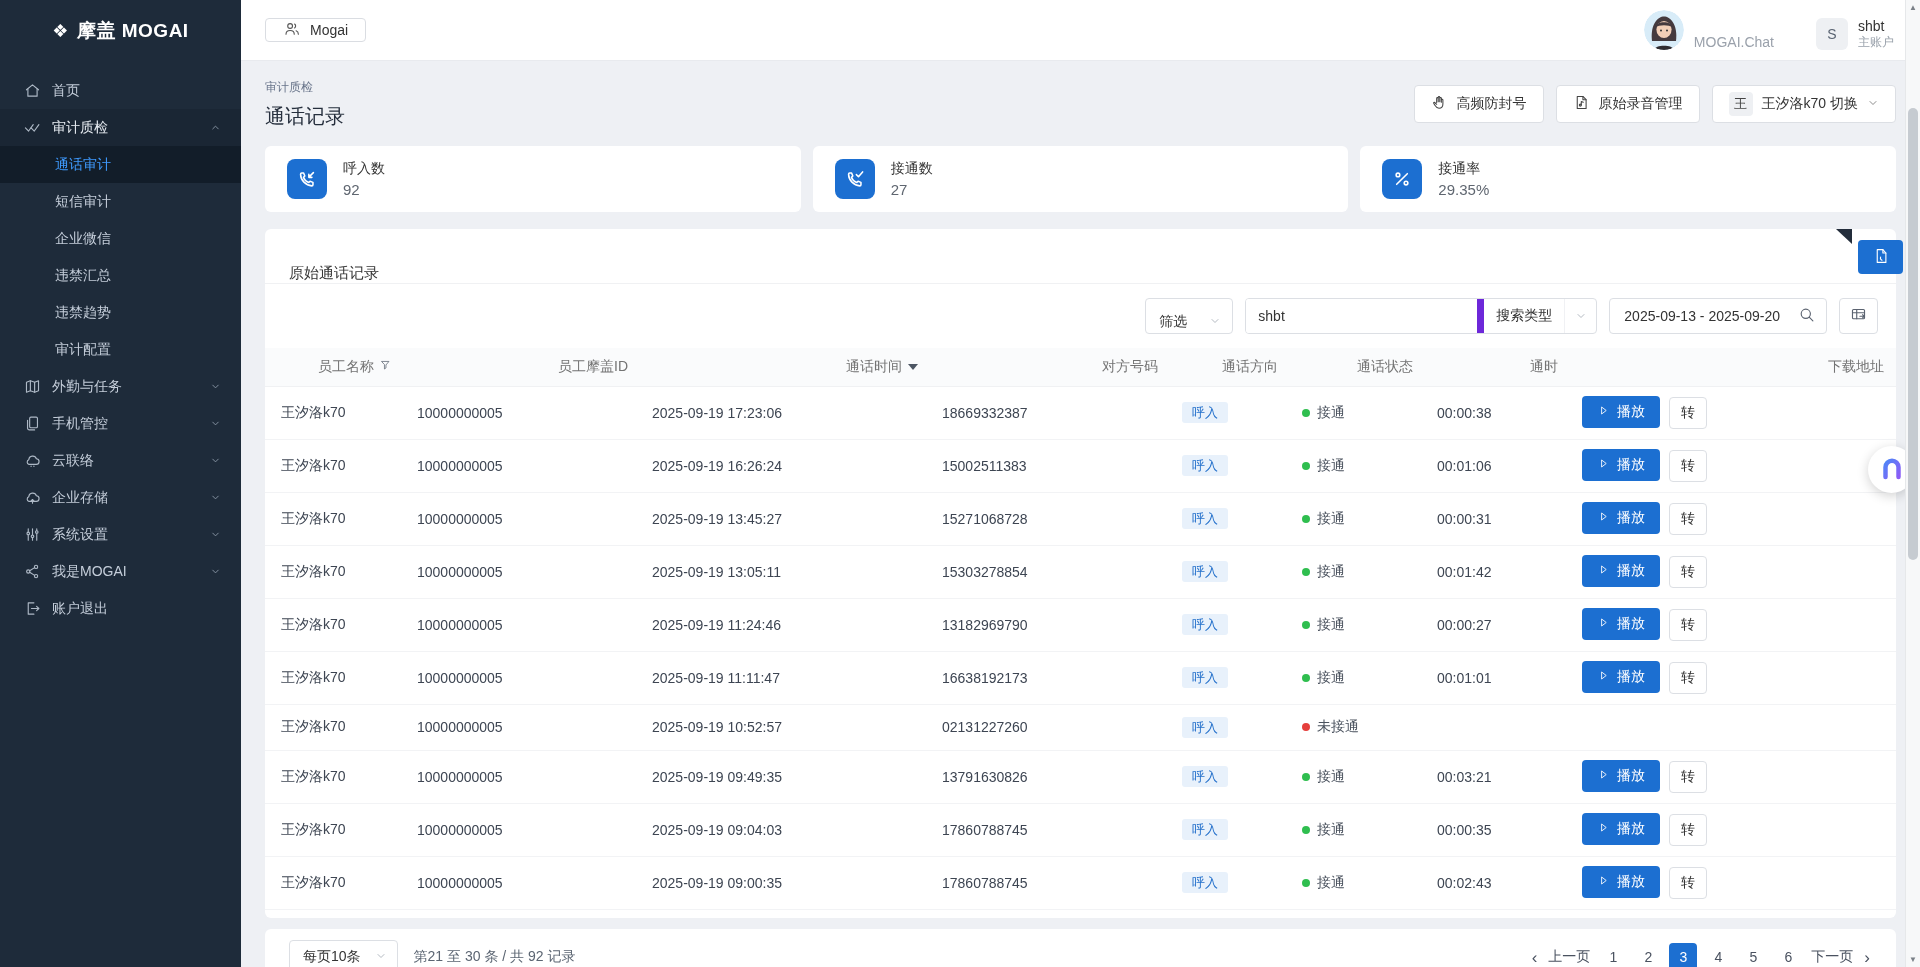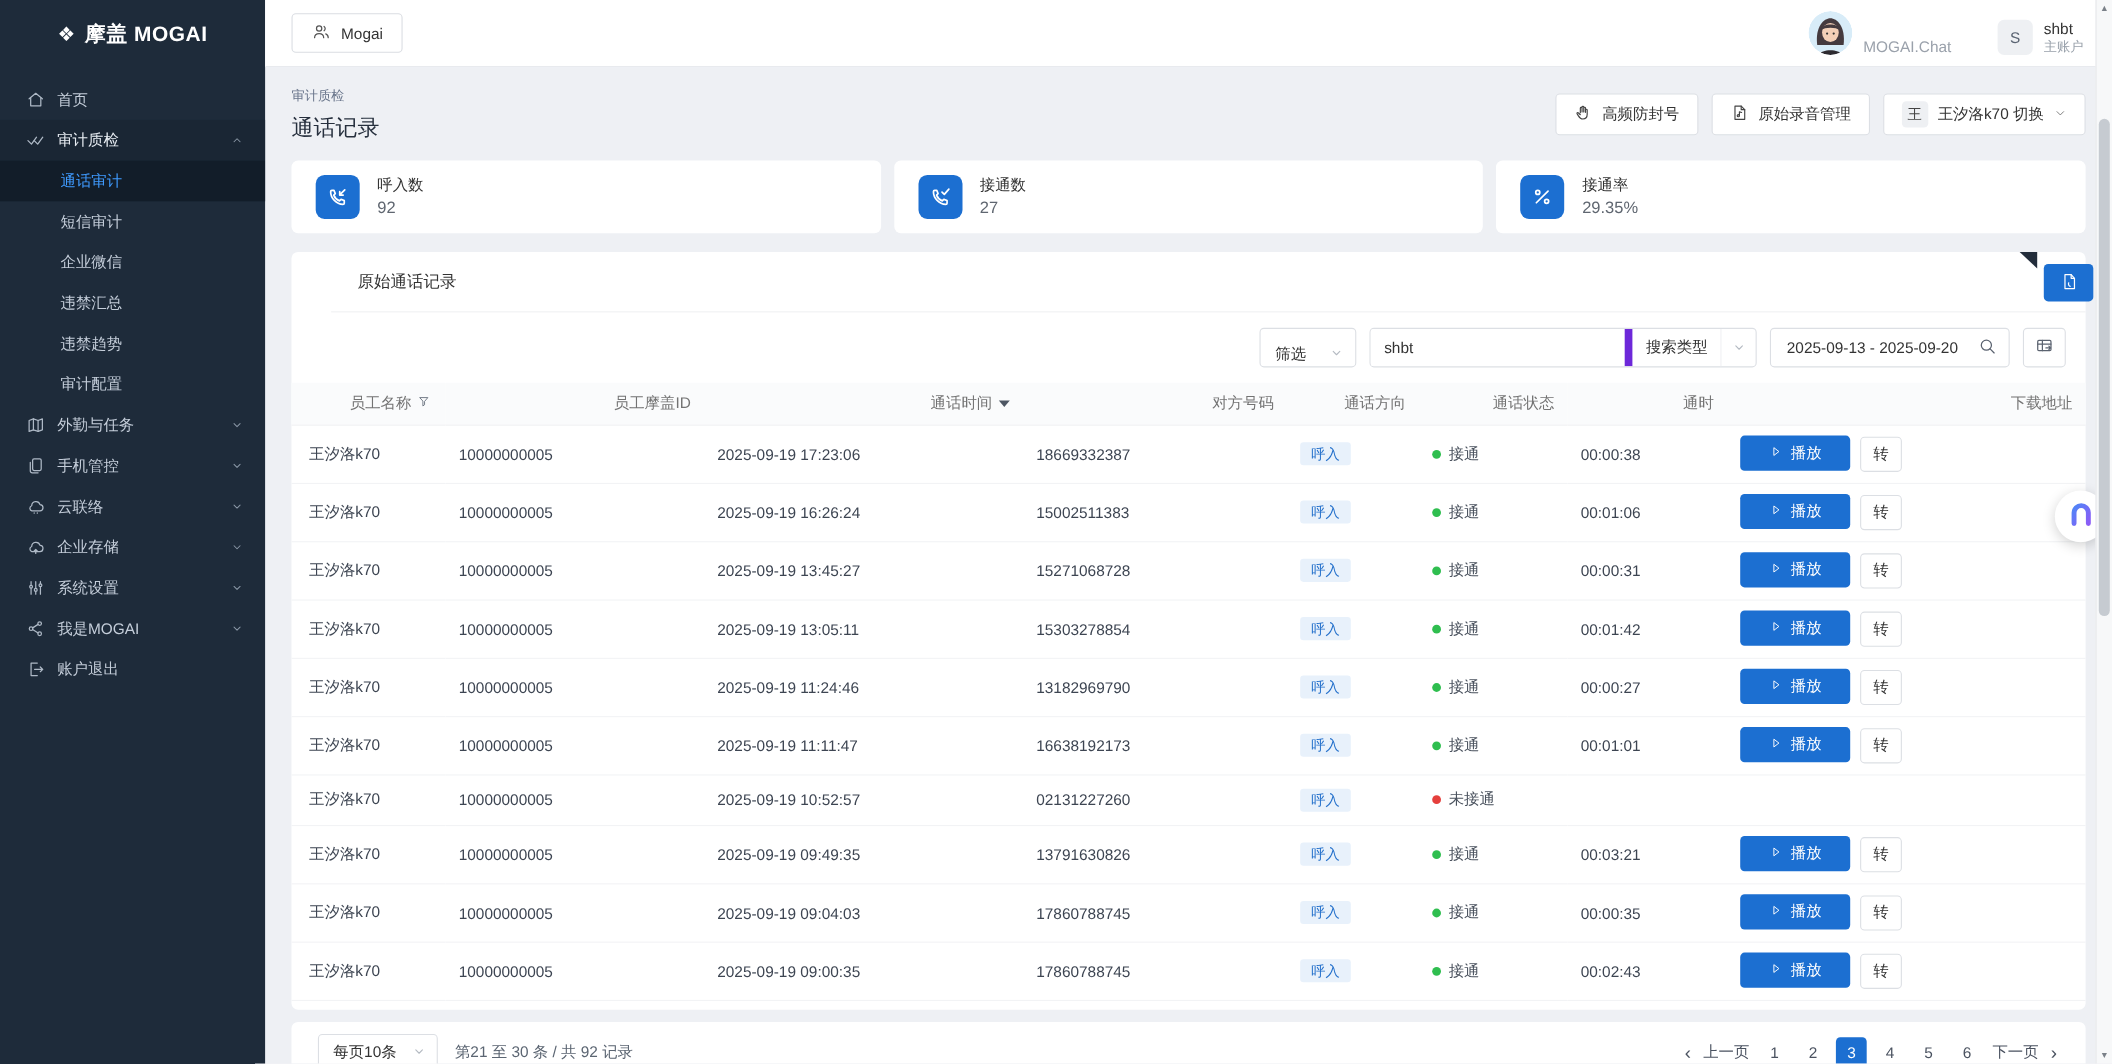--- a/index.html
+++ b/index.html
@@ -16,21 +16,21 @@
   .mi-icon svg { width:17px; height:17px; stroke:#aeb9c6; stroke-width:1.6; fill:none; stroke-linecap:round; stroke-linejoin:round; }
   .mi-label { flex:1; white-space:nowrap; }
   .mi-chevron svg { width:11px; height:11px; stroke:#8a97a6; stroke-width:2; fill:none; stroke-linecap:round; stroke-linejoin:round; }
   .menu-item.open-parent { background:#1a2634; color:#e8edf3; }
   .submenu-item { height:37px; display:flex; align-items:center; padding-left:55px; cursor:pointer; color:#c5ceda; }
   .submenu-item.active { background:#121d29; color:#3f9bff; }
 
   
   .main { flex:1; display:flex; flex-direction:column; height:100%; overflow:hidden; }
   .topbar { height:61px; background:#fff; border-bottom:1px solid #e8eaee; display:flex; align-items:center; justify-content:space-between; padding:0 26px 0 24px; flex:0 0 61px; }
-  .workspace-btn { height:36px; border:1px solid #dadde2; border-radius:4px; background:#fff; display:flex; align-items:center; gap:9px; padding:0 17px; font-size:14px; color:#333; cursor:pointer; }
+  .workspace-btn { height:24px; border:1px solid #dadde2; border-radius:4px; background:#fff; display:flex; align-items:center; gap:9px; padding:0 17px; font-size:14px; color:#333; cursor:pointer; }
   .workspace-btn svg { width:18px; height:18px; stroke:#555; stroke-width:1.5; fill:none; stroke-linecap:round; stroke-linejoin:round; }
   .topbar-right { display:flex; align-items:flex-end; }
   .avatar { width:40px; height:40px; border-radius:50%; overflow:hidden; flex:0 0 40px; }
   .chat-label { color:#9aa1ab; font-size:14px; margin-left:10px; }
   .account { display:flex; align-items:center; gap:10px; margin-left:42px; }
   .s-chip { width:32px; height:32px; border-radius:6px; background:#eef0f3; color:#5a6472; display:flex; align-items:center; justify-content:center; font-size:14px; }
   .account-name { font-size:14px; color:#333; line-height:1.25; }
   .account-role { font-size:12px; color:#98a0aa; line-height:1.25; }
 
   .page { flex:1; padding:14px 24px 0; overflow:hidden; }
@@ -46,21 +46,21 @@
   
   .stats { display:flex; gap:12px; margin-top:13px; }
   .stat-card { flex:1; background:#fff; border-radius:6px; height:66px; display:flex; align-items:center; padding:0 22px; gap:16px; }
   .stat-icon { width:40px; height:40px; border-radius:8px; background:#1c6fd1; color:#fff; display:flex; align-items:center; justify-content:center; }
   .stat-icon svg { width:22px; height:22px; stroke:#fff; stroke-width:1.7; fill:none; stroke-linecap:round; stroke-linejoin:round; }
   .stat-label { font-size:14px; color:#333; margin-bottom:3px; }
   .stat-value { font-size:15px; color:#5f6670; }
 
   
   .table-card { background:#fff; border-radius:6px; margin-top:17px; position:relative; height:689px; }
-  .card-head { height:55px; display:flex; align-items:center; padding:0 24px; font-size:15px; color:#333; border-bottom:1px solid #f0f1f3; position:relative;margin-left:36px; }
+  .card-head { height:55px; display:flex; align-items:flex-end; padding:0 24px; font-size:15px; color:#333; border-bottom:1px solid #f0f1f3; position:relative; }
   .corner-triangle { position:absolute; right:44px; top:0; width:0; height:0; border-top:15px solid #232d3b; border-left:16px solid transparent; }
   .export-btn { position:absolute; right:-7px; top:11px; width:45px; height:34px; background:#1c6fd1; border:none; border-radius:4px; color:#fff; display:flex; align-items:center; justify-content:center; cursor:pointer; }
   .export-btn svg { width:18px; height:18px; stroke:#fff; stroke-width:1.5; fill:none; stroke-linecap:round; stroke-linejoin:round; }
 
   .filter-row { display:flex; justify-content:flex-end; align-items:center; gap:12px; padding:14px 18px 14px 24px; }
   .select-box { height:36px; border:1px solid #dcdfe4; border-radius:4px; display:flex; align-items:center; padding:12px 11px 0 13px; gap:22px; font-size:14px; color:#333; background:#fff; cursor:pointer; }
   .select-box .sel-chev svg, .search-type-chev svg, .ps-chev svg { width:12px; height:12px; stroke:#b4bac2; stroke-width:2; fill:none; stroke-linecap:round; stroke-linejoin:round; }
   .search-group { height:36px; border:1px solid #dcdfe4; border-radius:4px; display:flex; align-items:stretch; width:352px; background:#fff; overflow:hidden; }
   .search-input { flex:1; border:none; outline:none; padding:0 12px; font-size:14px; color:#333; font-family:inherit; min-width:0; }
   .search-type { display:flex; align-items:center; padding:0 12px; border-left:7px solid #6d28d9; color:#333; font-size:14px; cursor:pointer; }
@@ -77,21 +77,21 @@
   tbody td { height:53px; padding:0 12px; border-bottom:1px solid #f2f3f5; white-space:nowrap; }
   tr.short td { height:46px; }
   .th-inner { display:inline-flex; align-items:center; gap:6px; }
   .th-inner svg { width:13px; height:13px; stroke:#5b6572; stroke-width:1.4; fill:none; stroke-linecap:round; stroke-linejoin:round; }
   .sort-caret { display:inline-block; width:0; height:0; border-left:5px solid transparent; border-right:5px solid transparent; border-top:6px solid #4d5663; }
   .dir-tag { display:inline-block; background:#e8f1fb; color:#2470cb; padding:4px 10px; border-radius:3px; font-size:13px; line-height:1; }
   .status { display:inline-flex; align-items:center; gap:7px; color:#4a525e; }
   .dot { width:8px; height:8px; border-radius:50%; display:inline-block; }
   .dot.ok { background:#2fbe4f; }
   .dot.fail { background:#e53f3c; }
-  .play-btn { display:inline-flex; align-items:center; gap:7px; height:32px; padding:0 26px; background:#1c6fd1; color:#fff; border:none; border-radius:4px; font-size:14px; cursor:pointer; font-family:inherit; }
+  .play-btn { display:inline-flex; align-items:center; gap:7px; height:32px; padding:0 15px; background:#1c6fd1; color:#fff; border:none; border-radius:4px; font-size:14px; cursor:pointer; font-family:inherit; }
   .play-btn svg { width:13px; height:13px; stroke:#fff; stroke-width:1.6; fill:none; stroke-linejoin:round; }
   .transfer-btn { height:32px; min-width:38px; background:#fff; border:1px solid #dcdfe4; border-radius:4px; font-size:14px; color:#333; margin-left:9px; cursor:pointer; font-family:inherit; }
 
   
   .pager-bar { background:#fff; margin-top:11px; border-radius:6px 6px 0 0; height:56px; display:flex; align-items:center; justify-content:space-between; padding:0 24px; }
   .pager-left { display:flex; align-items:center; gap:16px; }
   .page-size { height:34px; border:1px solid #dcdfe4; border-radius:4px; display:flex; align-items:center; gap:14px; padding:0 10px 0 13px; font-size:14px; color:#333; background:#fff; cursor:pointer; }
   .pager-summary { font-size:14px; color:#5b6572; }
   .pagination { display:flex; align-items:center; gap:7px; color:#4a5260; font-size:14px; }
   .pg-txt { cursor:pointer; padding:0 2px; }

